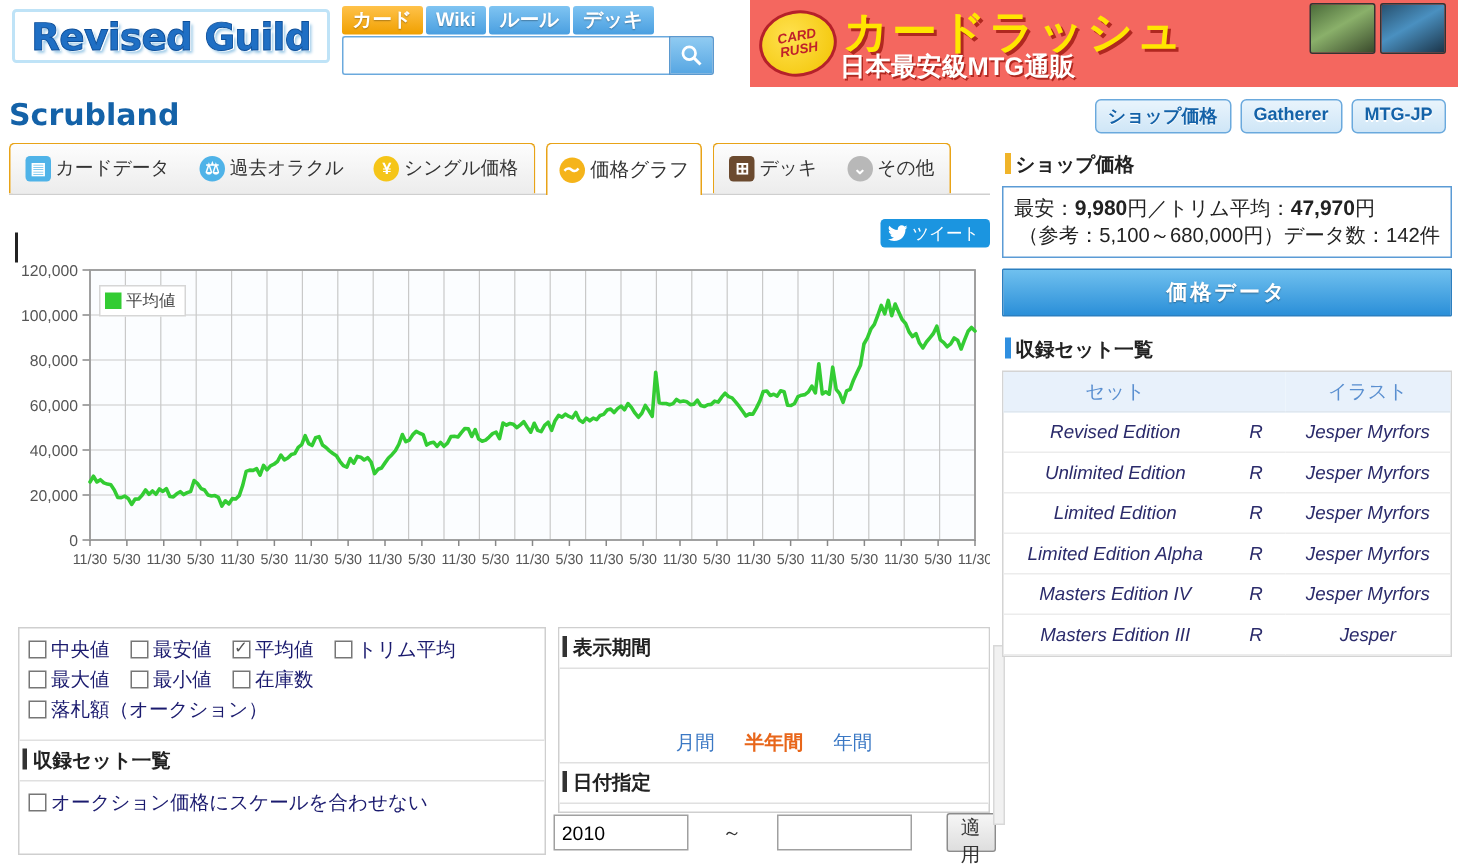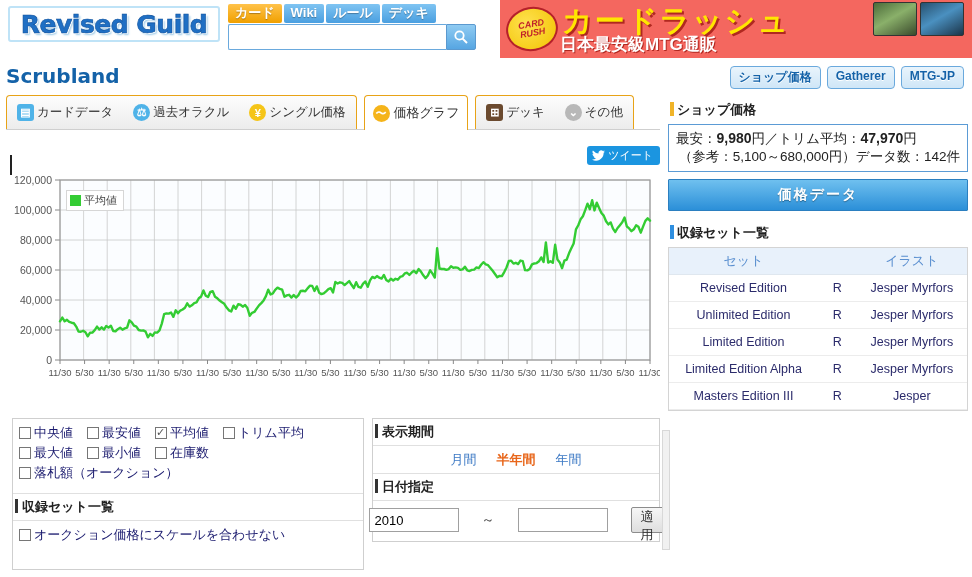--- a/index.html
+++ b/index.html
@@ -222,21 +222,21 @@
     flex: 0 0 auto;
   }
   .cbbox.checked::after {
     content: "✓"; position: absolute; left: 0px; top: -3px;
     font-size: 11px; color: #555; line-height: 14px;
   }
   .scale-hd { margin-top: 3px; }
 
   .period-links {
     display: flex; justify-content: center; gap: 20px;
-    padding: 5px 0 4px 0; font-size: 13px;
+    padding: 5px 0 4px 0; font-size: 13px; margin-top: 35px;
   }
   .period-links span { cursor: pointer; color: #3b78c4; }
   .period-links span.sel { color: #e8661a; font-weight: bold; }
   .daterow { display: flex; align-items: center; justify-content: center; gap: 23px; padding: 6px 4px 4px 4px; }
   .dateinput {
     width: 90px; height: 24px; border: 1px solid #a0a0a0;
     padding: 0 5px; font-size: 13px; background: #fff; outline: none;
   }
   .applybtn {
     height: 26px; padding: 0 9px;
@@ -274,21 +274,21 @@
     text-shadow: 0 1px 1px rgba(0,0,0,.35);
     cursor: pointer;
   }
   .settable { width: 100%; border-collapse: collapse; font-size: 12.5px; }
   .settable th {
     background: #e8f1fb; color: #5a8fd0; font-weight: normal;
     padding: 4px 2px; border-bottom: 1px solid #dfe7ef; font-size: 13px;
   }
   .settable td {
     padding: 5px 2px; text-align: center; color: #2b2b6b;
-    border-bottom: 1px solid #ececec; line-height: 16px;
+    border-bottom: 1px solid #ececec; line-height: 16px; font-style: italic;
   }
   .settable td.setname { width: 50%; }
   .settable td.rare { width: 13%; }
   .settable td.art { width: 37%; }
   .sidebar {
     position: absolute; left: 668px; top: 96px;
     width: 300px;
   }
   .sideblock { border: 1px solid #d4d4d4; background: #fff; padding: 0 0 0 0; }
   .scrollbar-left {
@@ -605,20 +605,25 @@
               <td class="setname">Limited Edition</td>
               <td class="rare">R</td>
               <td class="art">Jesper Myrfors</td>
             </tr>
             <tr>
               <td class="setname">Limited Edition Alpha</td>
               <td class="rare">R</td>
               <td class="art">Jesper Myrfors</td>
             </tr>
             <tr>
+              <td class="setname">Masters Edition IV</td>
+              <td class="rare">R</td>
+              <td class="art">Jesper Myrfors</td>
+            </tr>
+            <tr>
               <td class="setname">Masters Edition III</td>
               <td class="rare">R</td>
               <td class="art">Jesper</td>
             </tr>
           </tbody>
       </table>
     </div>
   </div>
 
 </div>

